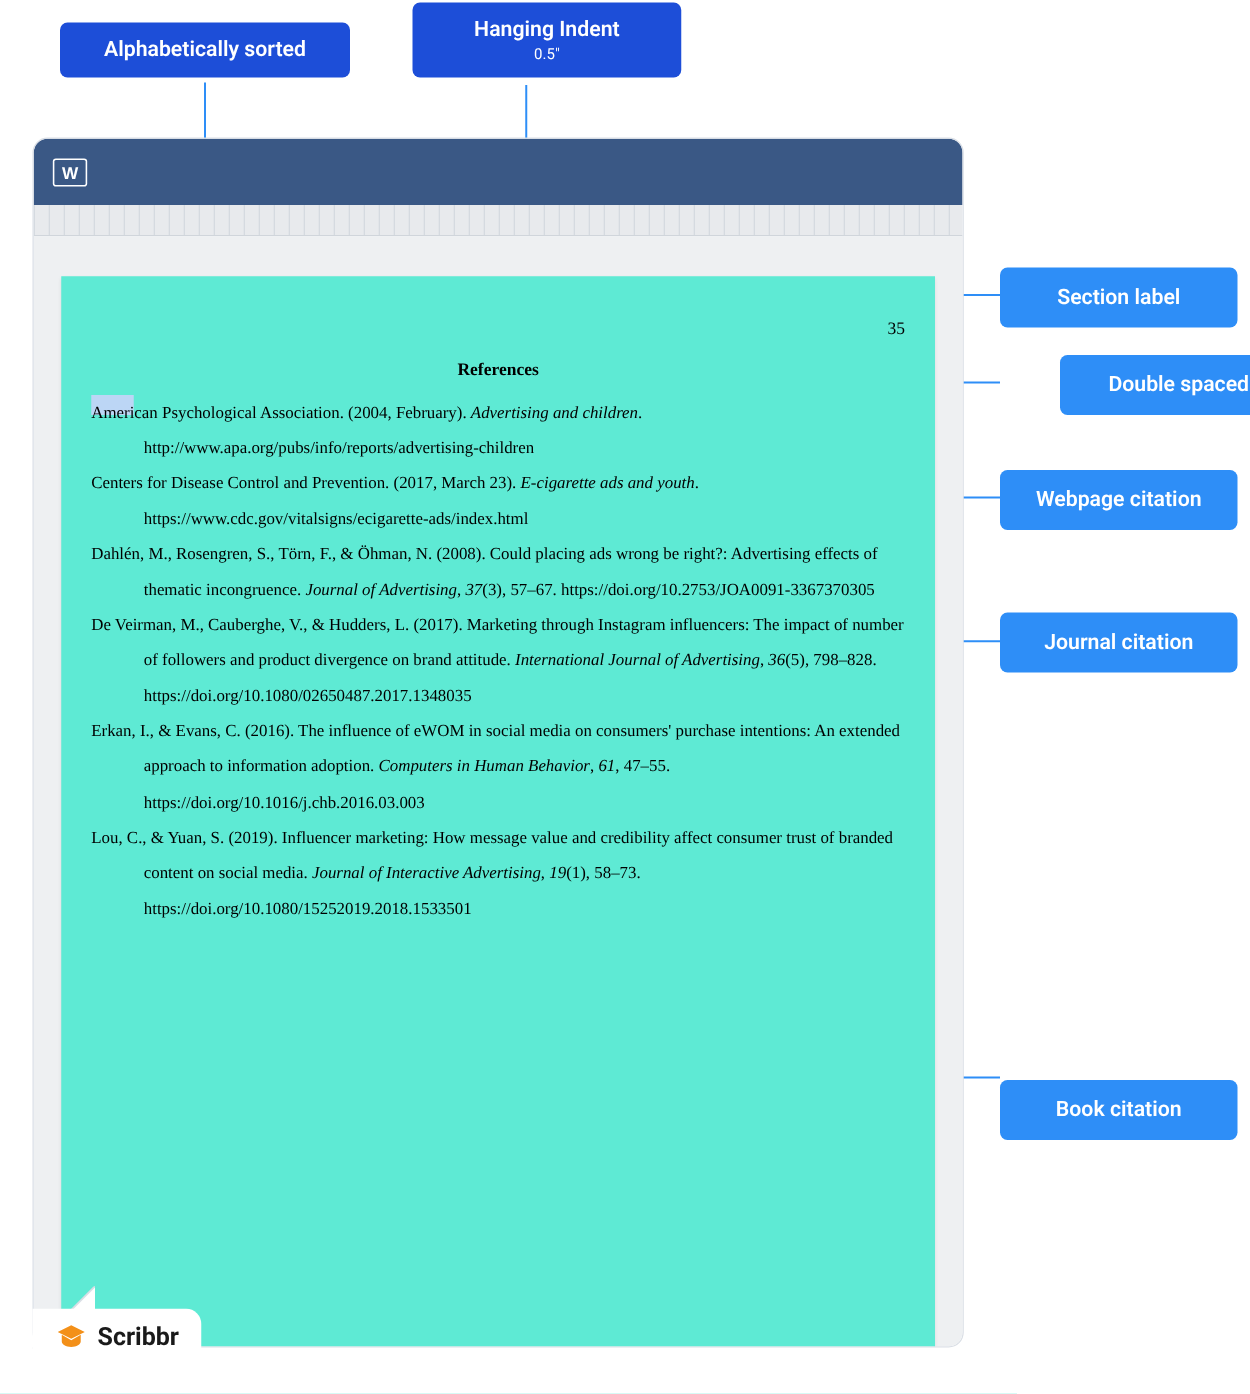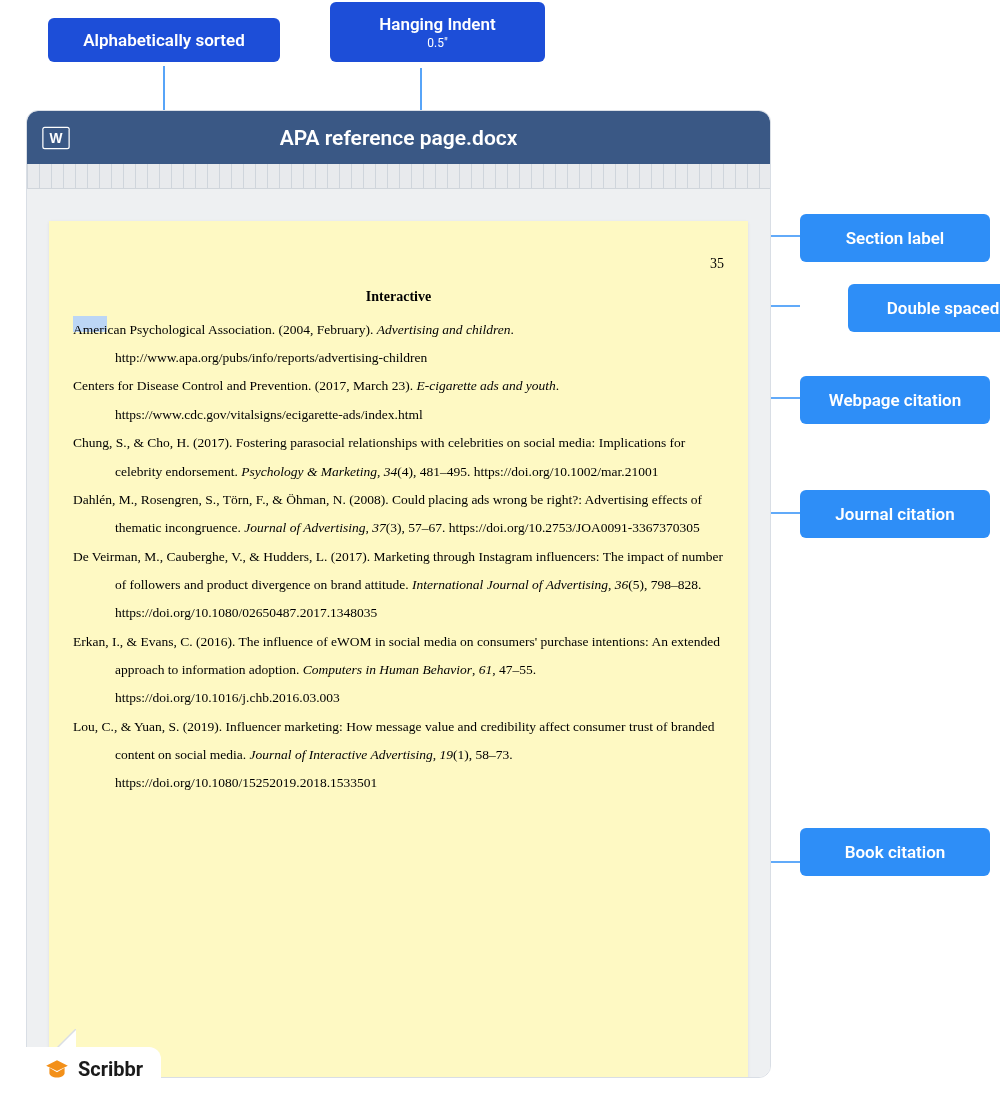--- a/index.html
+++ b/index.html
@@ -6,21 +6,21 @@
 body{font-family:-apple-system,BlinkMacSystemFont,'Segoe UI',Roboto,Arial,sans-serif;background:#fff;width:1000px;height:1115px;position:relative}
 .label-top{position:absolute;background:#1d4ed8;color:#fff;padding:12px 24px;border-radius:6px;font-weight:600;font-size:17px;text-align:center}
 .label-right{position:absolute;background:#2e8ef7;color:#fff;padding:14px 20px;border-radius:6px;font-weight:600;font-size:17px;min-width:190px;text-align:center}
 .label-top .sub{font-weight:400;font-size:12px;display:block;margin-top:2px}
 .doc-frame{position:absolute;left:26px;top:110px;width:745px;height:968px;border:1.5px solid #d9dee5;border-radius:12px;background:#fff;overflow:hidden}
 .titlebar{background:#3a5885;height:53px;display:flex;align-items:center;color:#fff;border-radius:11px 11px 0 0}
 .word-icon{margin-left:14px;width:30px;height:30px}
 .doc-title{flex:1;text-align:center;font-weight:600;font-size:21px;padding-right:44px}
 .ruler{height:25px;background:linear-gradient(to right,#cfd5dc 0,#cfd5dc 1px,#e8eaed 1px,#e8eaed 12px) repeat-x;background-size:12px 100%;border-bottom:1px solid #d0d5db}
 .page-area{padding:32px 22px 0 22px;background:#eef0f2;height:890px}
-.page{background:#fef9c3;width:100%;height:100%;padding:28px 24px 24px 24px;font-family:'Times New Roman',Times,serif;font-size:13.5px;line-height:2.1;color:#000;box-shadow:0 1px 3px rgba(0,0,0,0.08);position:relative}
+.page{background:#5eead4;width:100%;height:100%;padding:28px 24px 24px 24px;font-family:'Times New Roman',Times,serif;font-size:13.5px;line-height:2.1;color:#000;box-shadow:0 1px 3px rgba(0,0,0,0.08);position:relative}
 .page-num{text-align:right;font-size:14px;margin-bottom:4px}
 .ref-title{text-align:center;font-weight:700;font-size:14px;margin-bottom:4px}
 .ref-entry{padding-left:42px;text-indent:-42px;position:relative}
 .ref-entry em{}
 .hilite{position:absolute;background:#bcd6f5;width:34px;height:16px;z-index:0}
 svg.connector{position:absolute;pointer-events:none}
 .logo-corner{position:absolute;left:26px;bottom:22px;background:#fff;padding:10px 18px;display:flex;align-items:flex-start;gap:8px;font-weight:700;font-size:20px;color:#1a1a1a;border-radius:0 12px 0 0}
 .scribbr-icon{color:#f39019}
 .page-fold{position:absolute;left:26px;bottom:36px;width:50px;height:50px}
 </style>
@@ -32,21 +32,21 @@
 </div>
 <div class="label-top" style="left:330px;top:2px;width:215px">
   <span>Hanging Indent</span>
   <span class="sub">0.5"</span>
 </div>
 
 <div class="label-right" style="left:800px;top:214px"><span>Section label</span></div>
 <div class="label-right" style="left:848px;top:284px"><span>Double spaced</span></div>
 <div class="label-right" style="left:800px;top:376px"><span>Webpage citation</span></div>
 <div class="label-right" style="left:800px;top:490px"><span>Journal citation</span></div>
-<div class="label-right" style="left:800px;top:828px"><span>Book citation</span></div>
+<div class="label-right" style="left:800px;top:864px"><span>Book citation</span></div>
 
 <svg class="connector" style="left:0;top:0" width="1000" height="1115">
   <g stroke="#2e8ef7" stroke-width="1.6" fill="none">
 
     <path d="M 164 66 V 222 H 80 V 976"></path>
 
     <path d="M 421 68 V 222 H 118"></path>
 
     <path d="M 800 236 H 450"></path>
     <polygon points="450,236 460,231 460,241" fill="#2e8ef7" stroke="none"></polygon>
@@ -62,32 +62,30 @@
   </g>
 </svg>
 
 <div class="doc-frame">
   <div class="titlebar">
     <svg class="word-icon" viewBox="0 0 24 24">
       <rect x="1" y="3" width="22" height="18" rx="2" fill="#fff" stroke="#3a5885" stroke-width="0"></rect>
       <rect x="2" y="4" width="20" height="16" rx="1" fill="#3a5885"></rect>
       <text x="12" y="16" text-anchor="middle" fill="#fff" font-size="11" font-weight="700" font-family="Arial">W</text>
     </svg>
-    <div class="doc-title">APA reference page.docx</div>
   </div>
   <div class="ruler"></div>
   <div class="page-area">
     <div class="page">
       <div class="page-num">35</div>
-      <div class="ref-title">Interactive</div>
+      <div class="ref-title">References</div>
       <div class="hilite" style="left:24px;top:95px"></div>
       <div id="refs">
           <div class="ref-entry">American Psychological Association. (2004, February). <em>Advertising and children</em>. http://www.apa.org/pubs/info/reports/advertising-children</div>
           <div class="ref-entry">Centers for Disease Control and Prevention. (2017, March 23). <em>E-cigarette ads and youth</em>. https://www.cdc.gov/vitalsigns/ecigarette-ads/index.html</div>
-          <div class="ref-entry">Chung, S., &amp; Cho, H. (2017). Fostering parasocial relationships with celebrities on social media: Implications for celebrity endorsement. <em>Psychology &amp; Marketing</em>, <em>34</em>(4), 481–495. https://doi.org/10.1002/mar.21001</div>
           <div class="ref-entry">Dahlén, M., Rosengren, S., Törn, F., &amp; Öhman, N. (2008). Could placing ads wrong be right?: Advertising effects of thematic incongruence. <em>Journal of Advertising</em>, <em>37</em>(3), 57–67. https://doi.org/10.2753/JOA0091-3367370305</div>
           <div class="ref-entry">De Veirman, M., Cauberghe, V., &amp; Hudders, L. (2017). Marketing through Instagram influencers: The impact of number of followers and product divergence on brand attitude. <em>International Journal of Advertising</em>, <em>36</em>(5), 798–828. https://doi.org/10.1080/02650487.2017.1348035</div>
           <div class="ref-entry">Erkan, I., &amp; Evans, C. (2016). The influence of eWOM in social media on consumers' purchase intentions: An extended approach to information adoption. <em>Computers in Human Behavior</em>, <em>61</em>, 47–55. https://doi.org/10.1016/j.chb.2016.03.003</div>
           <div class="ref-entry">Lou, C., &amp; Yuan, S. (2019). Influencer marketing: How message value and credibility affect consumer trust of branded content on social media. <em>Journal of Interactive Advertising</em>, <em>19</em>(1), 58–73. https://doi.org/10.1080/15252019.2018.1533501</div>
         </div>
     </div>
   </div>
 </div>
 
 <svg class="page-fold" viewBox="0 0 50 50">

